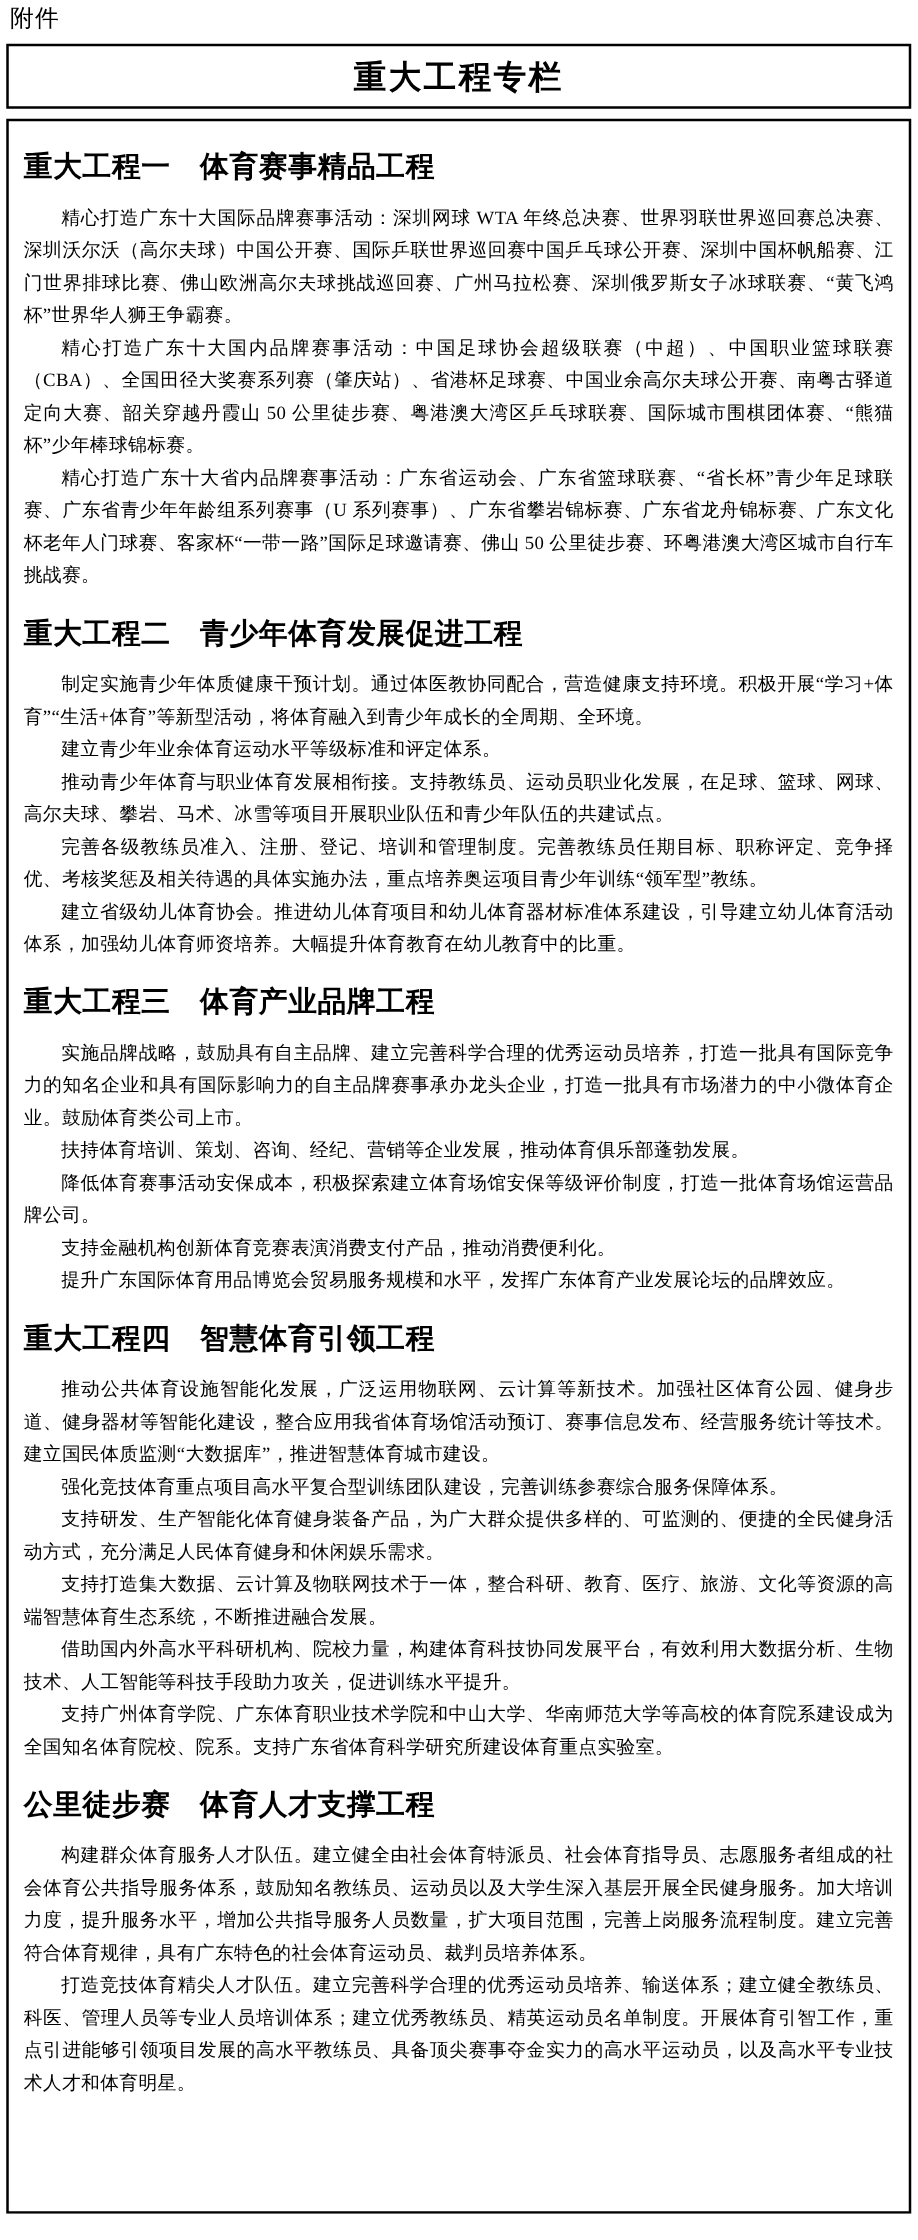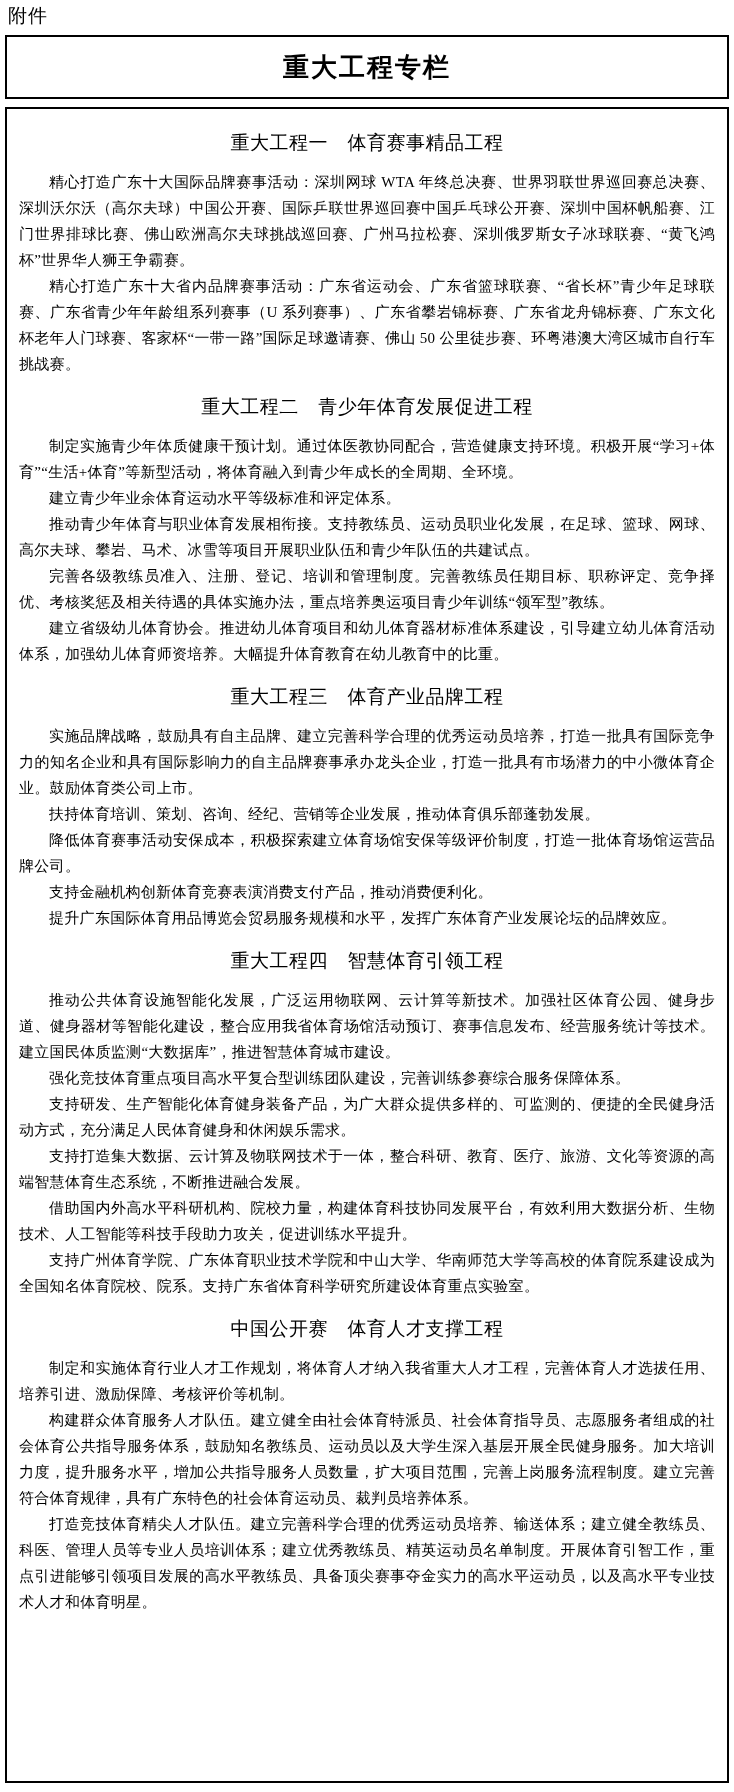--- a/index.html
+++ b/index.html
@@ -18,41 +18,40 @@
     line-height: 24px;
     padding: 4px 0 7px 8px;
     letter-spacing: 1px;
   }
   .outer-box {
     border: 2px solid #000000;
     margin: 0 5px;
     box-sizing: border-box;
   }
   .title-box {
-    height: 64px;
+    height: 52px;
     display: flex;
     align-items: center;
     justify-content: center;
     margin-bottom: 8px;
   }
   .column-title {
     font-family: "Liberation Sans", sans-serif;
     font-weight: bold;
     font-size: 26px;
     letter-spacing: 2px;
   }
   .content-box {
     padding: 4px 12px 10px 12px;
     min-height: 1676px;
   }
   .section-heading {
     font-family: "Liberation Sans", sans-serif;
-    font-weight: normal;
-    font-size: 19px;
-    text-align: center;
+    font-weight: bold;
+    font-size: 23px;
     margin: 17px 0 13px 0;
     letter-spacing: 0.5px;
   }
   .para {
     font-size: 15px;
     line-height: 26px;
     margin: 0;
     text-indent: 2em;
     text-align: justify;
     letter-spacing: 0.3px;
@@ -67,20 +66,21 @@
 
   <div class="outer-box title-box">
     <div class="column-title">重大工程专栏</div>
   </div>
 
   <div class="outer-box content-box">
 
     <section>
       <h2 class="section-heading">重大工程一　体育赛事精品工程</h2>
       <p class="para">精心打造广东十大国际品牌赛事活动：深圳网球 WTA 年终总决赛、世界羽联世界巡回赛总决赛、深圳沃尔沃（高尔夫球）中国公开赛、国际乒联世界巡回赛中国乒乓球公开赛、深圳中国杯帆船赛、江门世界排球比赛、佛山欧洲高尔夫球挑战巡回赛、广州马拉松赛、深圳俄罗斯女子冰球联赛、“黄飞鸿杯”世界华人狮王争霸赛。</p>
+      <p class="para">精心打造广东十大国内品牌赛事活动：中国足球协会超级联赛（中超）、中国职业篮球联赛（CBA）、全国田径大奖赛系列赛（肇庆站）、省港杯足球赛、中国业余高尔夫球公开赛、南粤古驿道定向大赛、韶关穿越丹霞山 50 公里徒步赛、粤港澳大湾区乒乓球联赛、国际城市围棋团体赛、“熊猫杯”少年棒球锦标赛。</p>
       <p class="para">精心打造广东十大省内品牌赛事活动：广东省运动会、广东省篮球联赛、“省长杯”青少年足球联赛、广东省青少年年龄组系列赛事（U 系列赛事）、广东省攀岩锦标赛、广东省龙舟锦标赛、广东文化杯老年人门球赛、客家杯“一带一路”国际足球邀请赛、佛山 50 公里徒步赛、环粤港澳大湾区城市自行车挑战赛。</p>
     </section>
 
     <section>
       <h2 class="section-heading">重大工程二　青少年体育发展促进工程</h2>
       <p class="para">制定实施青少年体质健康干预计划。通过体医教协同配合，营造健康支持环境。积极开展“学习+体育”“生活+体育”等新型活动，将体育融入到青少年成长的全周期、全环境。</p>
       <p class="para">建立青少年业余体育运动水平等级标准和评定体系。</p>
       <p class="para">推动青少年体育与职业体育发展相衔接。支持教练员、运动员职业化发展，在足球、篮球、网球、高尔夫球、攀岩、马术、冰雪等项目开展职业队伍和青少年队伍的共建试点。</p>
       <p class="para">完善各级教练员准入、注册、登记、培训和管理制度。完善教练员任期目标、职称评定、竞争择优、考核奖惩及相关待遇的具体实施办法，重点培养奥运项目青少年训练“领军型”教练。</p>
       <p class="para">建立省级幼儿体育协会。推进幼儿体育项目和幼儿体育器材标准体系建设，引导建立幼儿体育活动体系，加强幼儿体育师资培养。大幅提升体育教育在幼儿教育中的比重。</p>
@@ -99,21 +99,20 @@
       <h2 class="section-heading">重大工程四　智慧体育引领工程</h2>
       <p class="para">推动公共体育设施智能化发展，广泛运用物联网、云计算等新技术。加强社区体育公园、健身步道、健身器材等智能化建设，整合应用我省体育场馆活动预订、赛事信息发布、经营服务统计等技术。建立国民体质监测“大数据库”，推进智慧体育城市建设。</p>
       <p class="para">强化竞技体育重点项目高水平复合型训练团队建设，完善训练参赛综合服务保障体系。</p>
       <p class="para">支持研发、生产智能化体育健身装备产品，为广大群众提供多样的、可监测的、便捷的全民健身活动方式，充分满足人民体育健身和休闲娱乐需求。</p>
       <p class="para">支持打造集大数据、云计算及物联网技术于一体，整合科研、教育、医疗、旅游、文化等资源的高端智慧体育生态系统，不断推进融合发展。</p>
       <p class="para">借助国内外高水平科研机构、院校力量，构建体育科技协同发展平台，有效利用大数据分析、生物技术、人工智能等科技手段助力攻关，促进训练水平提升。</p>
       <p class="para">支持广州体育学院、广东体育职业技术学院和中山大学、华南师范大学等高校的体育院系建设成为全国知名体育院校、院系。支持广东省体育科学研究所建设体育重点实验室。</p>
     </section>
 
     <section>
-      <h2 class="section-heading">中国公开赛　体育人才支撑工程</h2>
-      <p class="para">制定和实施体育行业人才工作规划，将体育人才纳入我省重大人才工程，完善体育人才选拔任用、培养引进、激励保障、考核评价等机制。</p>
+      <h2 class="section-heading">公里徒步赛　体育人才支撑工程</h2>
       <p class="para">构建群众体育服务人才队伍。建立健全由社会体育特派员、社会体育指导员、志愿服务者组成的社会体育公共指导服务体系，鼓励知名教练员、运动员以及大学生深入基层开展全民健身服务。加大培训力度，提升服务水平，增加公共指导服务人员数量，扩大项目范围，完善上岗服务流程制度。建立完善符合体育规律，具有广东特色的社会体育运动员、裁判员培养体系。</p>
       <p class="para">打造竞技体育精尖人才队伍。建立完善科学合理的优秀运动员培养、输送体系；建立健全教练员、科医、管理人员等专业人员培训体系；建立优秀教练员、精英运动员名单制度。开展体育引智工作，重点引进能够引领项目发展的高水平教练员、具备顶尖赛事夺金实力的高水平运动员，以及高水平专业技术人才和体育明星。</p>
 
     </section>
 
   </div>
 </div>
 
 </body></html>

